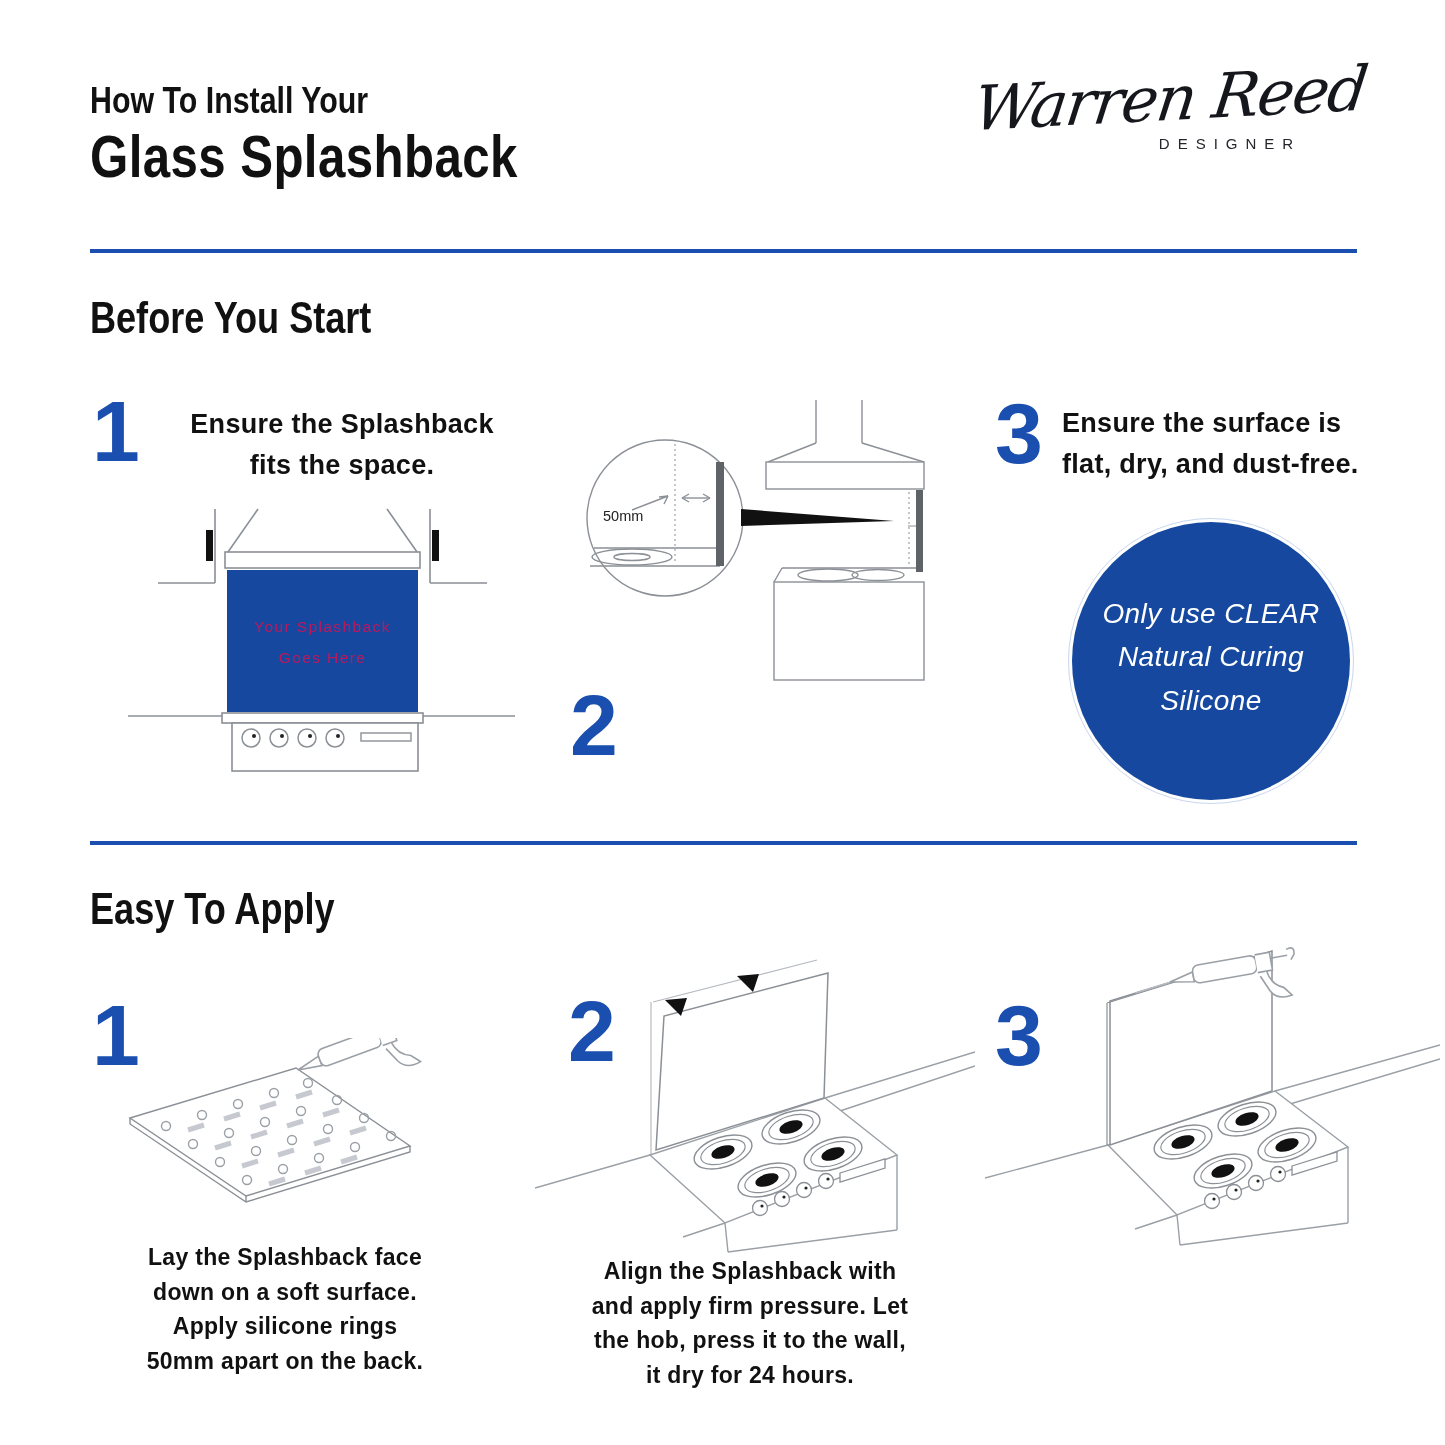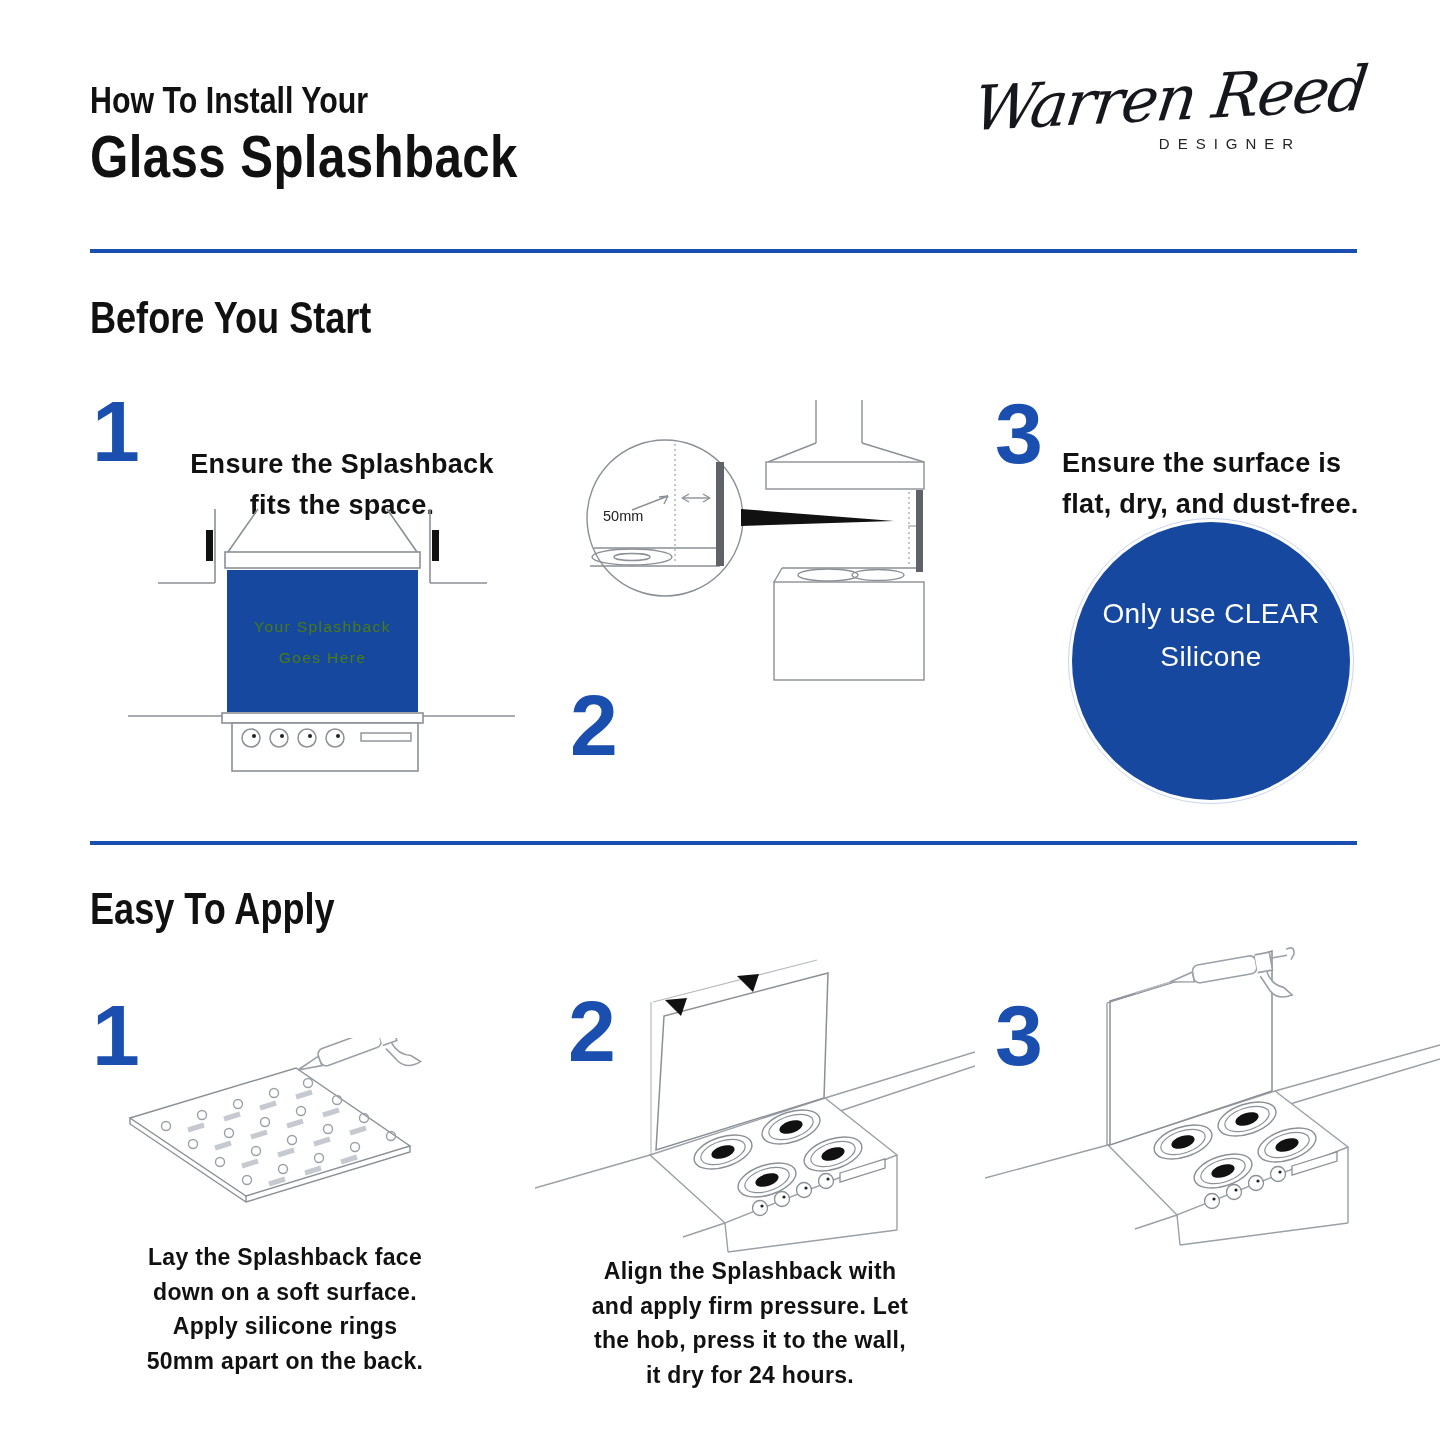--- a/index.html
+++ b/index.html
@@ -19,34 +19,34 @@
   .section-heading{position:absolute;font-size:44px;font-weight:800;
     transform:scaleX(.82);transform-origin:left top;white-space:nowrap;}
   .rule{position:absolute;left:90px;right:88px;height:4px;background:var(--accent-blue);}
   
   .logo{position:absolute;left:965px;top:62px;width:410px;height:170px;text-align:center;}
   .logo-script{font-family:"DejaVu Serif","Liberation Serif",serif;font-style:italic;
     font-size:62px;color:#15171c;transform:skewX(-10deg) rotate(-3deg);letter-spacing:-2px;white-space:nowrap;}
   .logo-sub{font-size:15px;letter-spacing:8px;color:#23252b;margin-top:0;padding-left:120px;font-weight:500;}
   
   .step-num{position:absolute;font-size:86px;font-weight:800;color:var(--accent-blue);line-height:1;}
-  .step-text{position:absolute;font-size:27px;font-weight:700;line-height:1.5;letter-spacing:.3px;margin-top:40px;}
+  .step-text{position:absolute;font-size:27px;font-weight:700;line-height:1.5;letter-spacing:.3px;}
   .center{text-align:center;}
   .caption{position:absolute;font-size:23px;font-weight:700;line-height:1.5;letter-spacing:.3px;text-align:center;}
   
   .illus{position:absolute;}
   .panel-fill{fill:var(--panel-blue);}
   .panel-label{position:absolute;left:107px;top:116px;width:191px;text-align:center;
-    color:#4d7c0f;font-size:15.5px;letter-spacing:1.4px;line-height:2.0;font-weight:400;}
+    color:#be185d;font-size:15.5px;letter-spacing:1.4px;line-height:2.0;font-weight:400;}
   
   .badge-ring{position:absolute;left:1068px;top:518px;width:286px;height:286px;border-radius:50%;
     border:1px solid #c9d6ee;padding:3px;box-sizing:border-box;}
   .badge{width:100%;height:100%;border-radius:50%;background:var(--panel-blue);
     color:#fff;text-align:center;box-sizing:border-box;padding-top:70px;
-    font-size:28px;line-height:1.55;letter-spacing:.4px;font-weight:400;}
+    font-size:28px;line-height:1.55;letter-spacing:.4px;font-weight:400;font-style:italic;}
   svg{display:block;}
 </style>
 </head>
 <body>
 
 <div class="page">
 
   <svg width="0" height="0" style="position:absolute" aria-hidden="true">
     <defs>
       <g id="gun" stroke="#9aa0a6" fill="#fff" stroke-width="1.6">
@@ -144,20 +144,21 @@
 
   <div class="step-num" style="left:995px;top:390px">3</div>
   <div class="step-text" style="left:1062px;top:403px;width:370px">
     <div>Ensure the surface is</div>
     <div>flat, dry, and dust-free.</div>
   </div>
 
   <div class="badge-ring">
     <div class="badge">
       <div>Only use CLEAR</div>
+      <div>Natural Curing</div>
       <div>Silicone</div>
     </div>
   </div>
 
   <div class="rule" style="top:841px"></div>
 
   <div class="section-heading" style="left:90px;top:884px">Easy To Apply</div>
 
   <div class="step-num" style="left:92px;top:992px">1</div>
   <div class="step-num" style="left:568px;top:988px">2</div>

